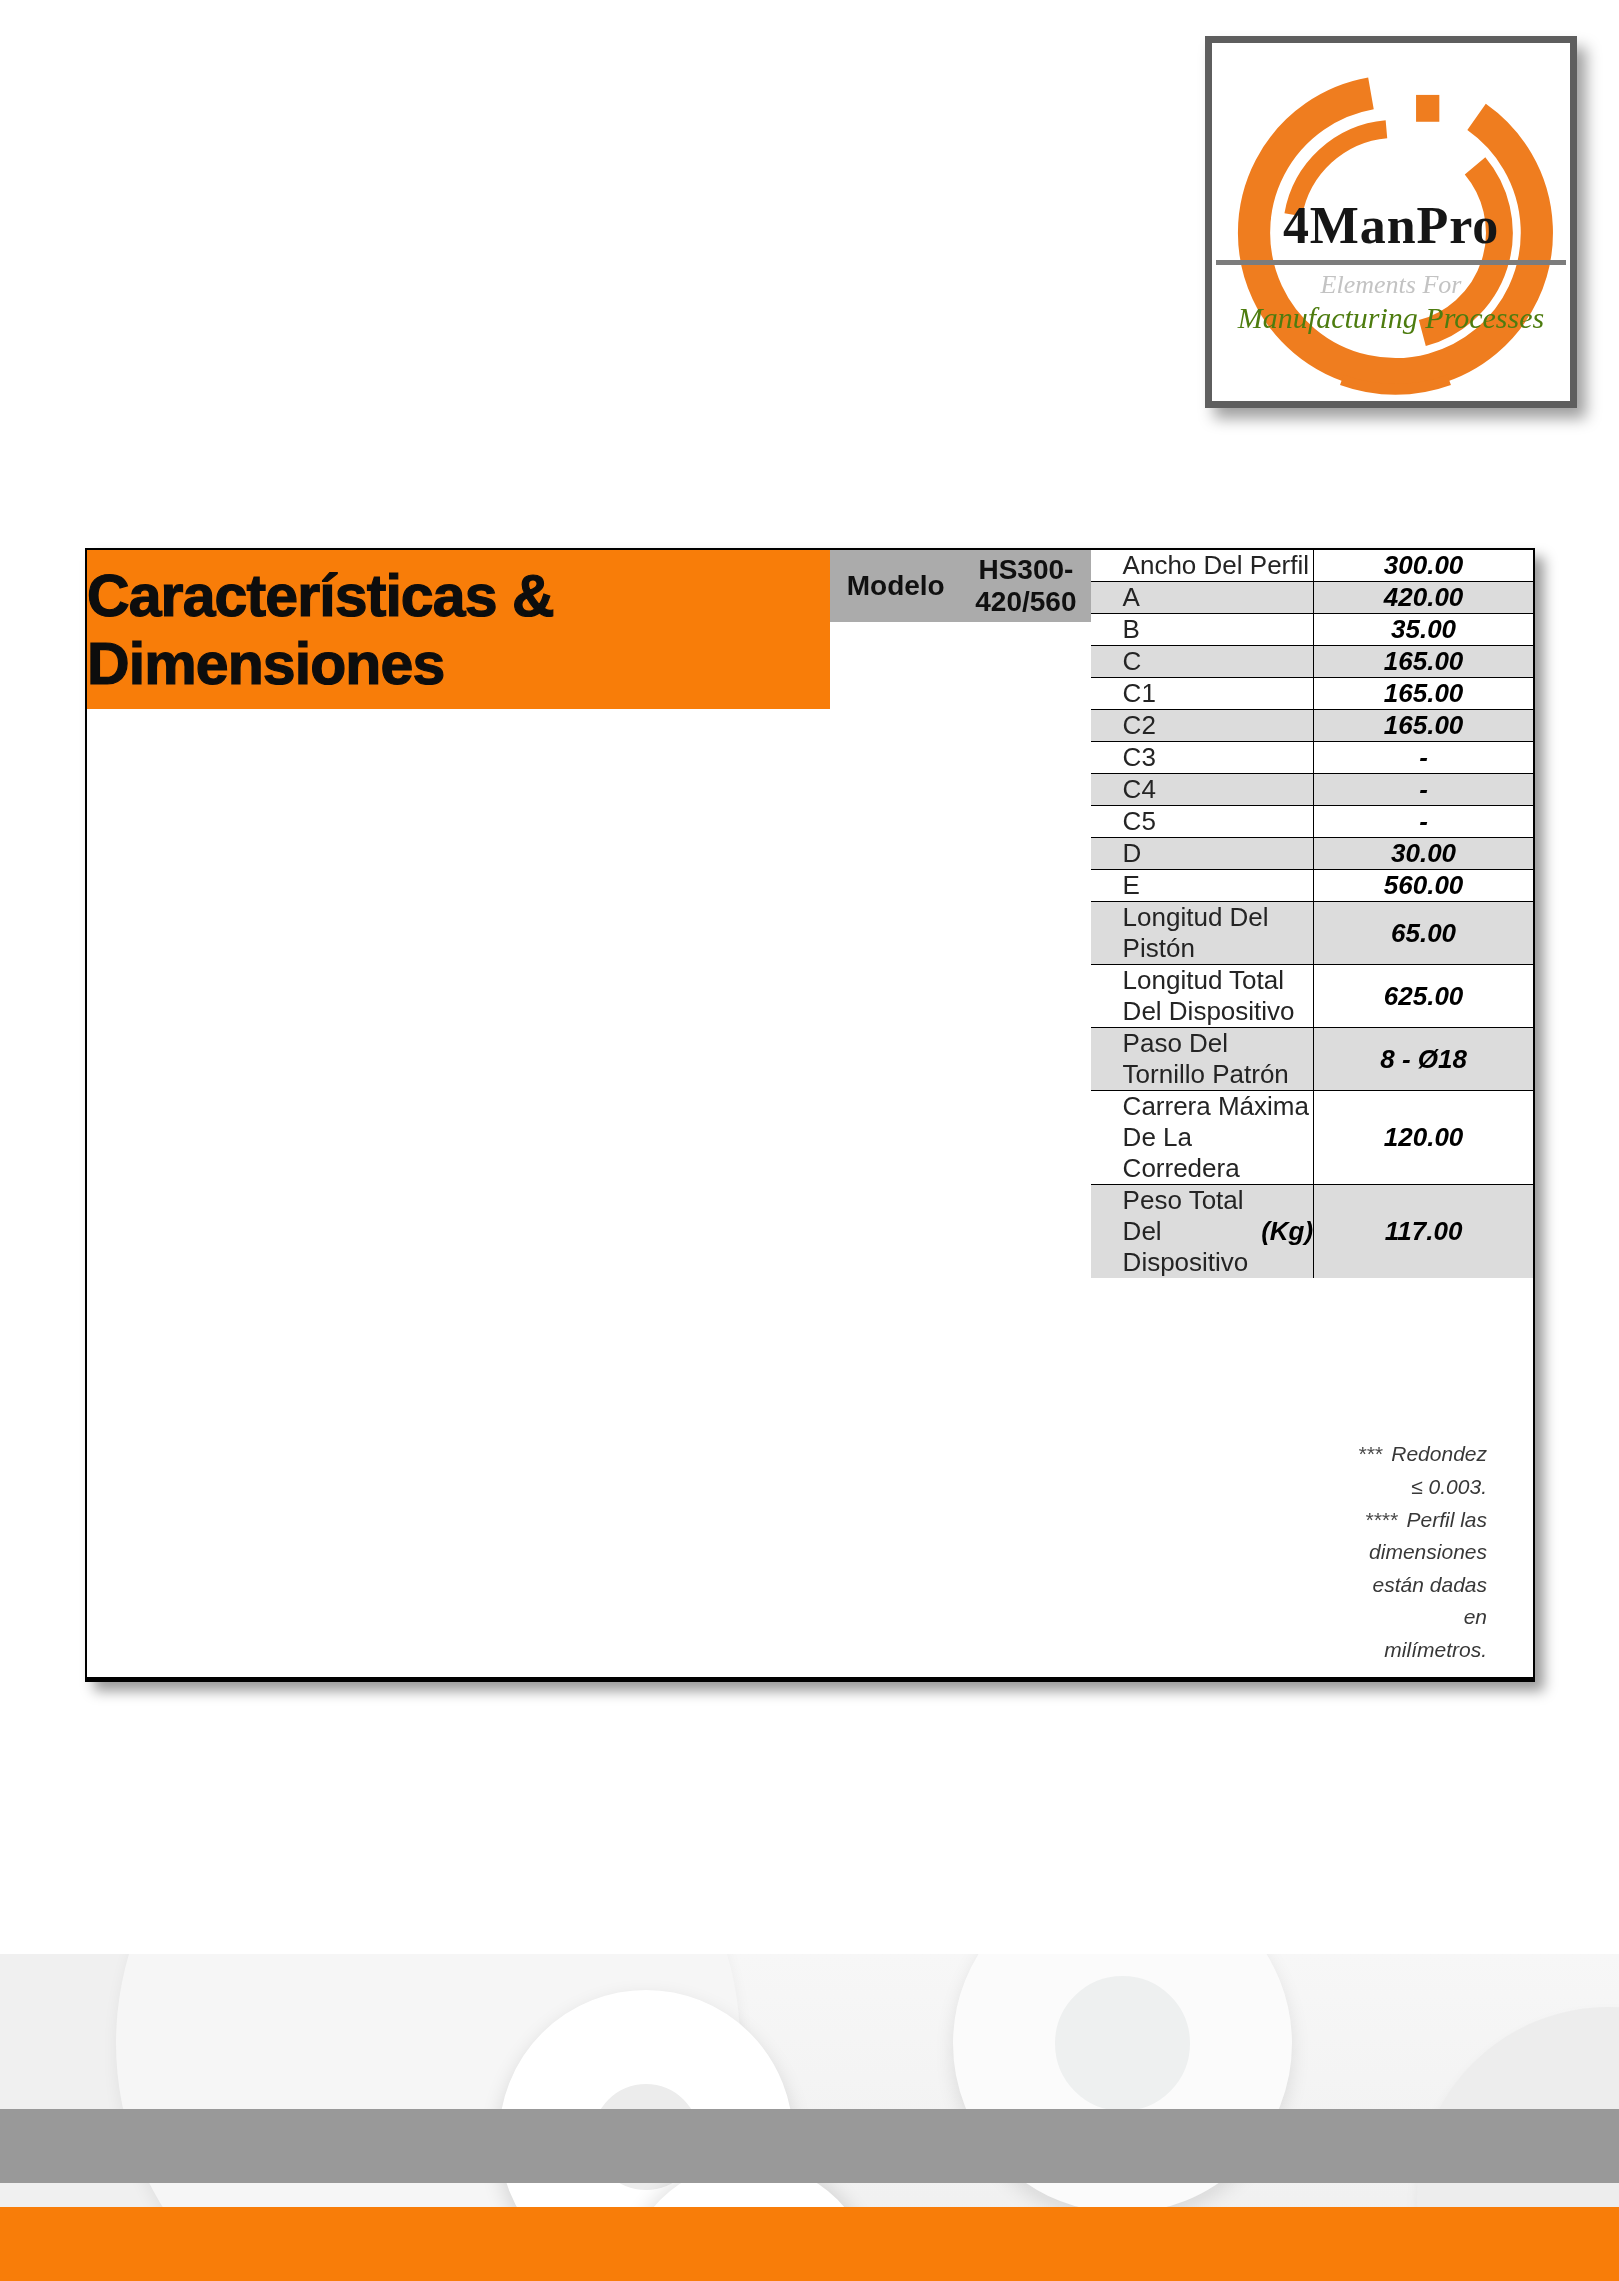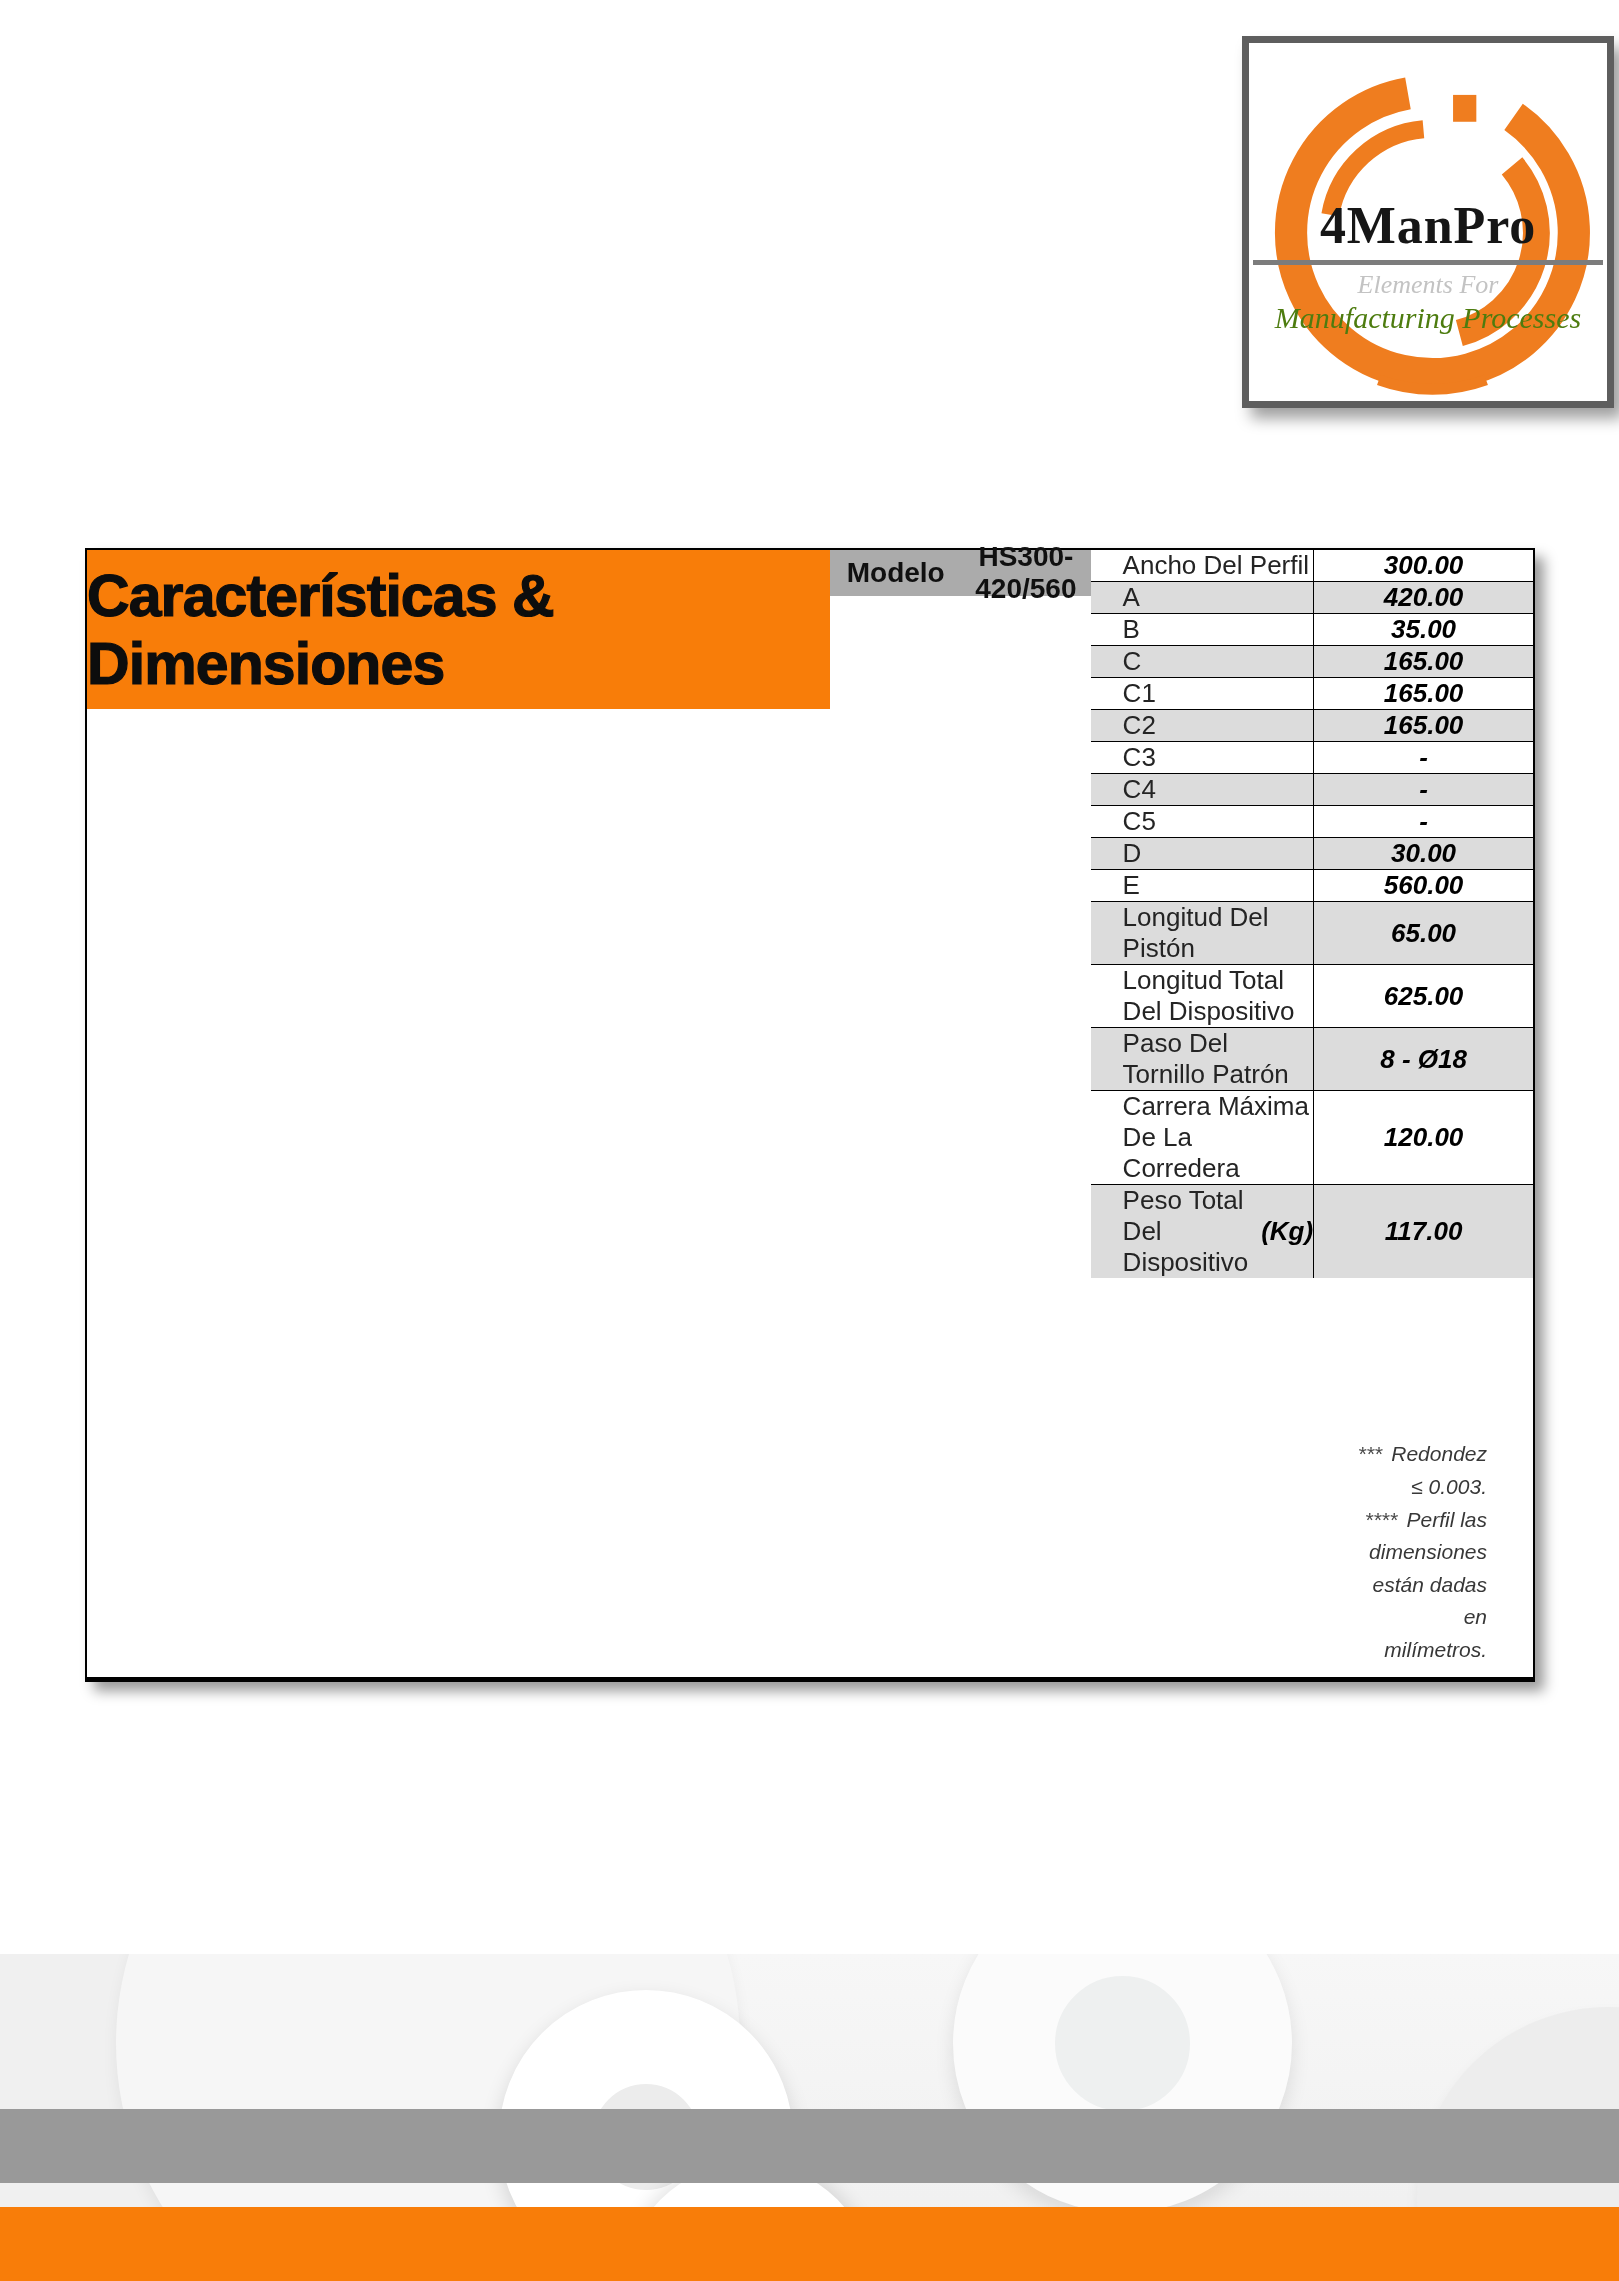--- a/index.html
+++ b/index.html
@@ -4,21 +4,20 @@
 <style>
   * { margin:0; padding:0; box-sizing:border-box; }
   html,body { background:#ffffff; }
   body { width:1619px; height:2281px; position:relative; font-family:"Liberation Sans", sans-serif; overflow:hidden; }
 
   
   .logo-card{
     position:absolute; left:1205px; top:36px; width:372px; height:372px;
     background:#ffffff; border:7.1px solid #5e5e5e;
     box-shadow:9px 10.7px 14.3px rgba(0,0,0,.38);
-    margin-left:37px;
   }
   .logo-card svg{ position:absolute; left:0; top:0; width:100%; height:100%; }
   .brand{
     position:absolute; top:157px; left:0; width:100%; text-align:center;
     font-family:"Liberation Serif", serif; font-weight:bold; font-size:52px;
     letter-spacing:0.9px; color:#161616; line-height:1;
   }
   .brand-rule{ position:absolute; top:217px; left:3.6px; right:3.6px; height:4.5px; background:#7c7c7c; }
   .tag1{
     position:absolute; top:228px; left:0; width:100%; text-align:center;
@@ -40,21 +39,21 @@
   }
   .title-band{
     height:159px; background:var(--accent-orange,#f87d09);
     display:flex; align-items:center; justify-content:center;
   }
   .title-band .title{
     font-size:59px; font-weight:bold; color:#0d0d0d; letter-spacing:-0.9px;
     -webkit-text-stroke:1.2px #0d0d0d;
   }
   .model-band{
-    height:46px; background:var(--model-band-gray,#ababab); display:flex; align-items:center;
+    height:72px; background:var(--model-band-gray,#ababab); display:flex; align-items:center;
   }
   .model-cell{ text-align:center; font-size:28px; font-weight:bold; color:#101010; }
   .model-cell.left{ width:50.3%; }
   .model-cell.right{ flex:1; }
   .hatch{
     height:16px; border-top:1.8px solid #000; border-bottom:1.8px solid #000;
     background:repeating-linear-gradient(45deg,#111 0px,#111 1.8px,#4d4d4d 1.8px,#4d4d4d 3.6px);
   }
   .hatch.bottom{ height:17px; }
   .rows{ height:660px; display:flex; flex-direction:column; }

